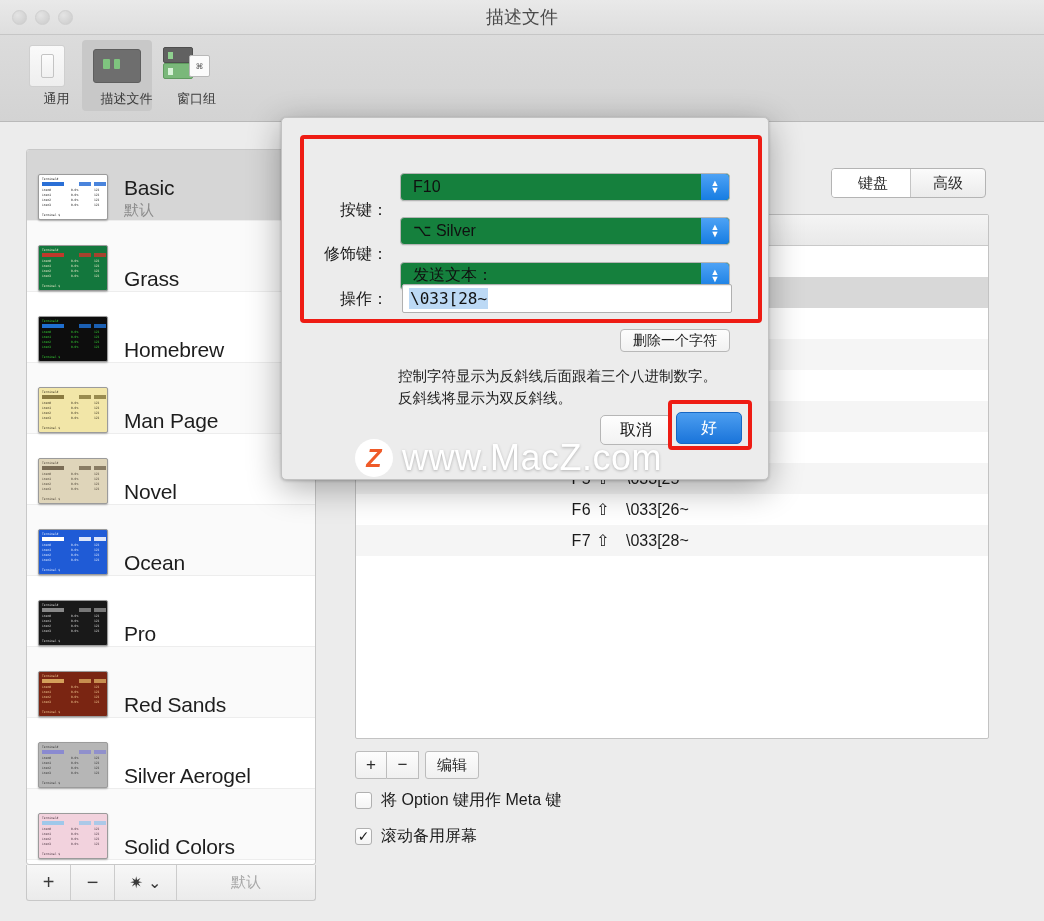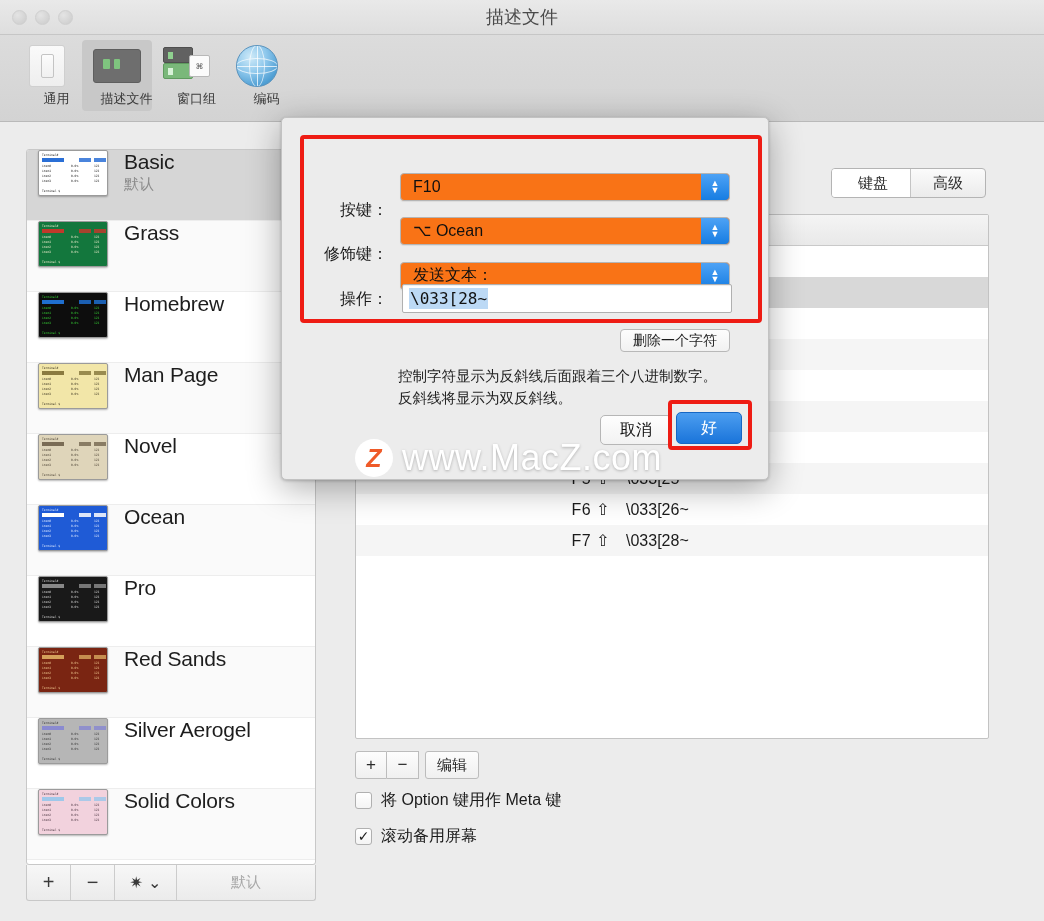--- a/index.html
+++ b/index.html
@@ -91,21 +91,21 @@
 
   
   .content { position: absolute; left:0; top:122px; width:1044px; height:799px; background:#ececec; }
 
   
   .sidebar {
     position:absolute; left:26px; top:27px; width:290px; height:716px;
     background:#ffffff; border:1px solid #c8c8c8; border-radius:3px; overflow:hidden;
   }
   .prof-row {
-    height:71px; display:flex; align-items:flex-start; padding-left:11px;
+    height:71px; display:flex; align-items:flex-end; padding-left:11px;
     border-bottom: 1px solid #ededed;
   }
   .prof-row.odd { background:#fafafa; }
   .prof-row.sel { background:#d6d6d6; }
   .thumb {
     width:70px; height:46px; border:1px solid #9b9b9b; border-radius:2px;
     position:relative; overflow:hidden; flex:none;
     box-shadow: 0 1px 2px rgba(0,0,0,.28);
   }
   .thumb .tt { position:absolute; font-size:3px; line-height:4px; white-space:nowrap; font-family:"DejaVu Sans Mono", monospace; }
@@ -179,21 +179,21 @@
   }
   .redbox {
     position:absolute; border:4px solid #ee1c14; border-radius:4px; pointer-events:none;
   }
   .rb-form { left:300px; top:135px; width:462px; height:188px; }
   .rb-ok { left:668px; top:400px; width:84px; height:50px; }
 
   .frow { position:absolute; display:flex; align-items:center; }
   .flabel { width:88px; text-align:right; font-size:16px; color:#1b1b1b; padding-right:12px;margin-top:48px; }
   .popup {
-    width:330px; height:28px; background:#f97316;
+    width:330px; height:28px; background:#15803d;
     border:1px solid #b5b5b5; border-radius:4px; position:relative;
     display:flex; align-items:center; padding-left:12px;
     font-size:16px; color:#101010;
     box-shadow: 0 1px 1px rgba(0,0,0,.07);
   }
   .stepper {
     position:absolute; right:0; top:0; width:28px; height:100%;
     background: linear-gradient(to bottom,#4da2f5 0%, #177de2 100%);
     border-radius:0 4px 4px 0;
     display:flex; flex-direction:column; align-items:center; justify-content:center;
@@ -287,29 +287,20 @@
             </div>
           <div class="ic-w2">
               <i></i>
             </div>
           <div class="ic-w3">⌘</div>
         </div>
       </div>
       <div class="tb-label">窗口组</div>
     </div>
 
-    <div class="tb-item">
-      <div class="tb-icon">
-        <div class="ic-globe">
-          <span class="globe-ring gr1"></span>
-          <span class="globe-ring gr2"></span>
-        </div>
-      </div>
-      <div class="tb-label">编码</div>
-    </div>
 
   </div>
 
   <div class="content">
 
     <div class="sidebar" id="profile-list">
         <div class="prof-row sel">
           <div class="thumb" style="background: rgb(255, 255, 255);">
             <div class="tt" style="left:3px;top:2px;color:#202020">Terminal#</div>
             <div class="bar" style="left:3px;top:7px;width:22px;background:#2a6fd6"></div>
@@ -641,21 +632,21 @@
     <div class="flabel">按键：</div>
     <div class="popup">
       <span>F10</span>
       <span class="stepper">▲<br>▼</span>
     </div>
   </div>
 
   <div class="frow" style="left:312px; top:196px;">
     <div class="flabel">修饰键：</div>
     <div class="popup">
-      <span>⌥ Ocean</span>
+      <span>⌥ Silver</span>
       <span class="stepper">▲<br>▼</span>
     </div>
   </div>
 
   <div class="frow" style="left:312px; top:241px;">
     <div class="flabel">操作：</div>
     <div class="popup">
       <span>发送文本：</span>
       <span class="stepper">▲<br>▼</span>
     </div>

